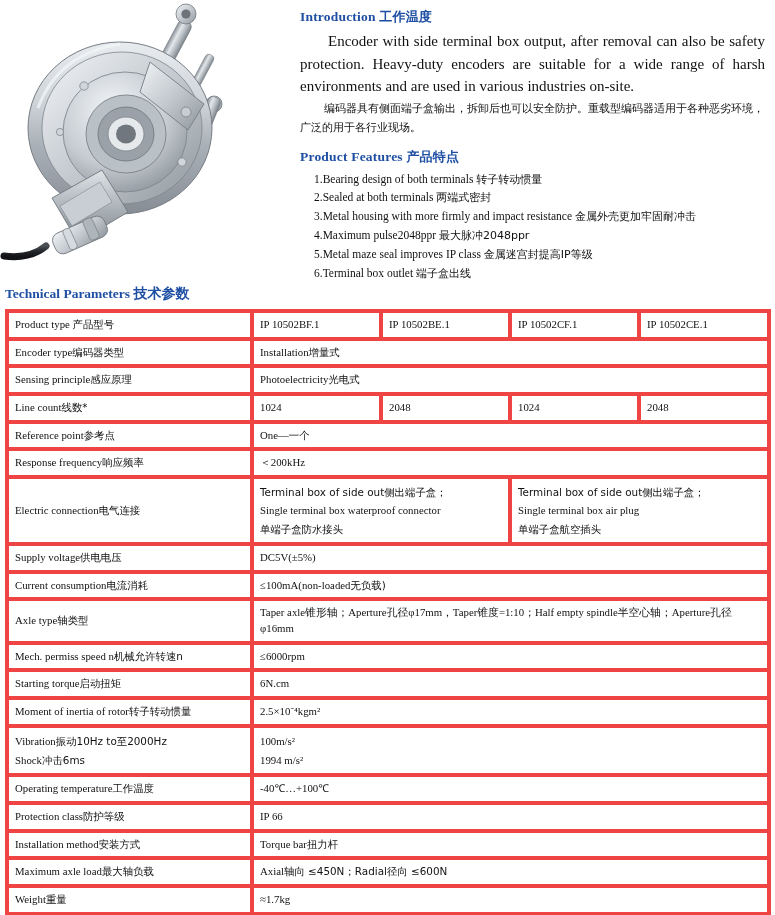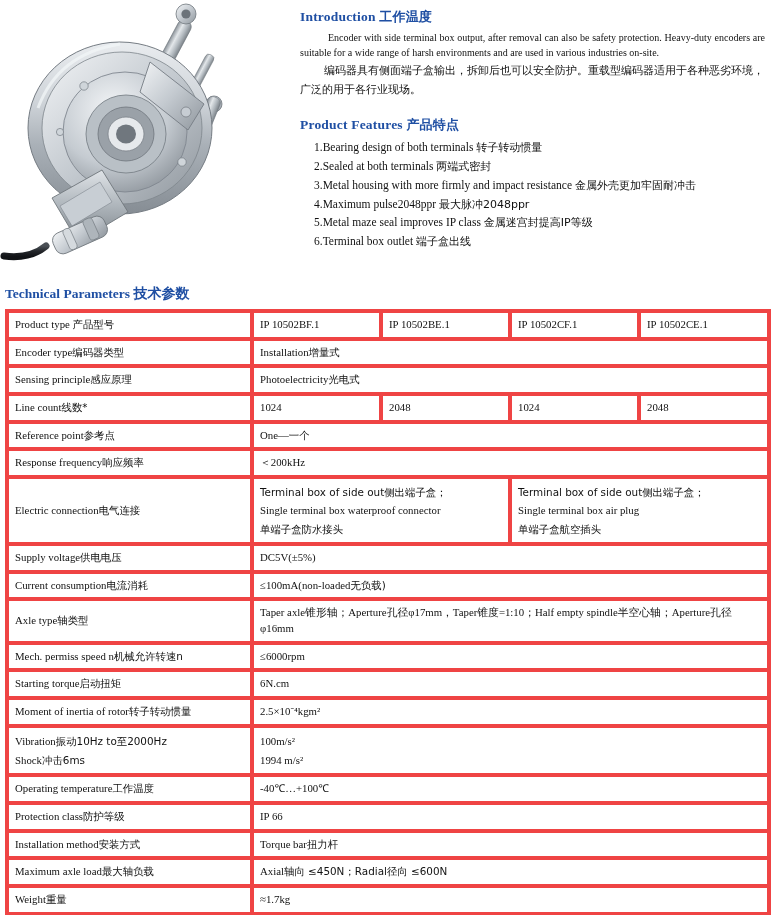--- a/index.html
+++ b/index.html
@@ -45,21 +45,21 @@
     font-size: 13.5px;
     color: #1f4fa3;
     margin: 0 0 4px 0;
     letter-spacing: 0.2px;
   }
   .section-head .cn {
     font-family: "DejaVu Sans", sans-serif;
     font-size: 13px;
   }
   .intro-p {
-    font-size: 10px;
+    font-size: 15px;
     line-height: 1.5;
     margin: 0 0 2px 0;
     text-indent: 28px;
     text-align: justify;
     color: #111;
   }
   .intro-p.cnline {
     font-family: "DejaVu Sans", sans-serif;
     font-size: 11px;
     line-height: 1.55;
@@ -76,21 +76,21 @@
     font-size: 11.5px;
     line-height: 1.62;
     padding-left: 14px;
     color: #111;
   }
   .features li .cn {
     font-family: "DejaVu Sans", sans-serif;
     font-size: 11px;
   }
 
-  .features-title { margin-top: 18px; }
+  .features-title { margin-top: 12px; }
 
   
   .enc-wrap {
     position: absolute;
     left: 0; top: 0;
     width: 300px; height: 285px;
   }
   .enc-wrap svg { display: block; }
 
   

